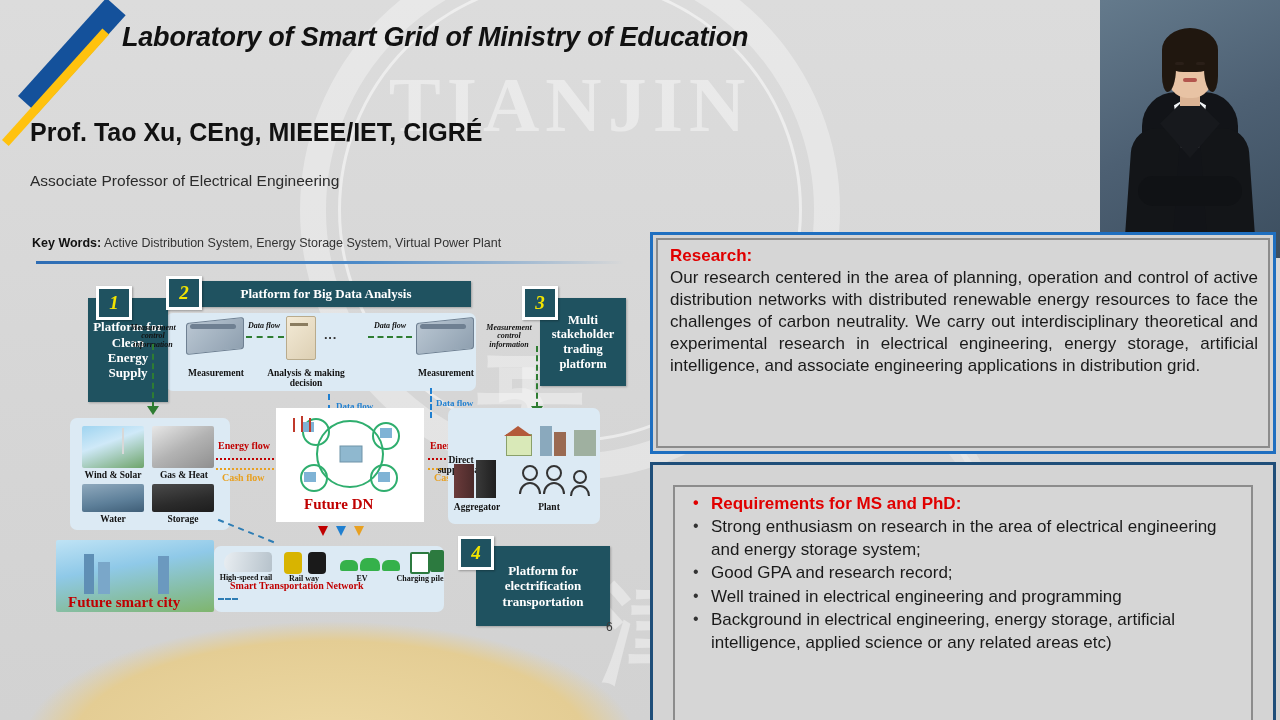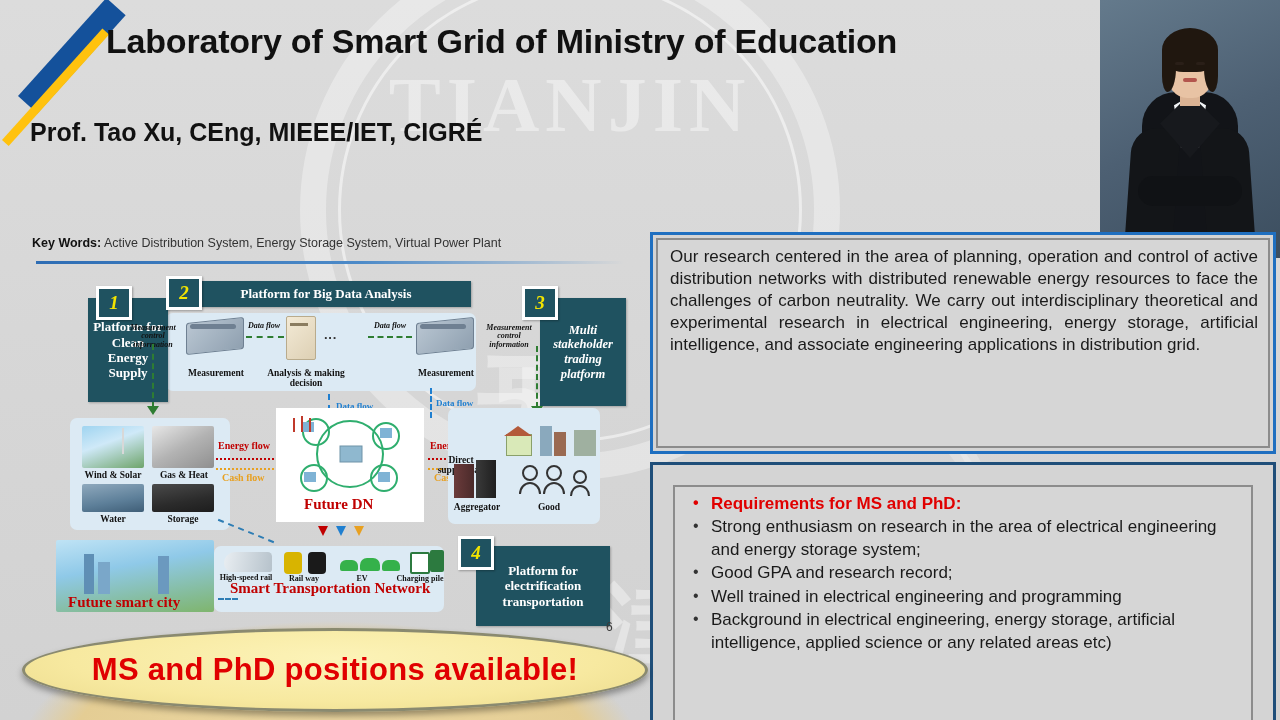--- a/index.html
+++ b/index.html
@@ -27,22 +27,22 @@
     font-weight:bold;}
 
   
   .stripe{position:absolute;transform-origin:0 0;}
   .stripe-blue{left:18px;top:96px;width:132px;height:26px;background:#14519B;
     transform:rotate(-48deg);}
   .stripe-yellow{left:2px;top:140px;width:150px;height:9px;background:#FFC20E;
     transform:rotate(-48deg);}
 
   
-  .title{position:absolute;left:106px;top:22px;font-size:34px;font-weight:bold;color:#111;
-    letter-spacing:-.2px;}
+  .title{position:absolute;left:122px;top:22px;font-size:27px;font-weight:bold;color:#111;
+    letter-spacing:-.2px;font-style:italic;}
   .name{position:absolute;left:30px;top:118px;font-size:25px;font-weight:bold;color:#111;}
   .assoc{position:absolute;left:30px;top:172px;font-size:15.5px;color:#2b2b2b;}
   .contact{position:absolute;left:30px;top:196px;font-size:15.5px;color:#2b2b2b;white-space:nowrap;}
   .contact .lbl{color:#E00000;font-weight:bold;}
   .keywords{position:absolute;left:32px;top:236px;font-size:12.5px;color:#333;white-space:nowrap;}
   .keywords b{color:#111;}
   .hr-blue{position:absolute;left:36px;top:261px;width:588px;height:3px;
     background:linear-gradient(90deg,#2E6DB4 0%,#4C8AC8 55%,rgba(210,210,210,0) 100%);}
 
   
@@ -146,20 +146,21 @@
   <div class="swoosh sw2"></div>
   <div class="cjk" style="left:470px;top:330px;font-size:120px;">天</div>
   <div class="cjk" style="left:600px;top:560px;font-size:110px;">津</div>
   <div class="cjk" style="left:490px;top:350px;font-size:86px;color:rgba(255,255,255,.30);">5</div>
 
   <div class="stripe stripe-blue"></div>
   <div class="stripe stripe-yellow"></div>
 
   <div class="title">Laboratory of Smart Grid of Ministry of Education</div>
   <div class="name">Prof. Tao Xu, CEng, MIEEE/IET, CIGRÉ</div>
+  <div class="assoc">Associate Professor of Electrical Engineering</div>
   <div class="keywords">
     <b>Key Words:</b>
     <span>Active Distribution System, Energy Storage System, Virtual Power Plant</span>
   </div>
   <div class="hr-blue"></div>
 
   <div class="portrait">
     <div class="pbody"></div>
     <div class="pshoulderL"></div>
     <div class="pshoulderR"></div>
@@ -172,20 +173,21 @@
     <div class="phair2"></div>
     <div class="phair3"></div>
     <div class="peyeL"></div>
     <div class="peyeR"></div>
     <div class="pmouth"></div>
     <div class="parms"></div>
   </div>
 
   <div class="panel research">
     <div class="inner">
+      <div class="rhead">Research:</div>
       <div class="rbody">Our research centered in the area of planning, operation and control of active distribution networks with distributed renewable energy resources to face the challenges of carbon neutrality. We carry out interdisciplinary theoretical and experimental research in electrical engineering, energy storage, artificial intelligence, and associate engineering applications in distribution grid.</div>
     </div>
   </div>
 
   <div class="panel req">
     <div class="inner">
       <ul class="bullets">
         <li class="hl">Requirements for MS and PhD:</li>
         <li>Strong enthusiasm on research in the area of electrical engineering and energy storage system;</li>
         <li>Good GPA and research record;</li>
@@ -220,21 +222,21 @@
     <div class="hline" style="left:350px;top:68px;width:44px;"></div>
 
     <div class="numbadge" style="left:78px;top:18px;">1</div>
     <div class="tealbox" style="left:70px;top:30px;width:72px;height:104px;font-size:13px;padding:0 4px;">Platform for Clean Energy Supply</div>
 
     <div class="itallab" style="left:106px;top:56px;width:58px;">Measurement control information</div>
     <div class="vline" style="left:134px;top:76px;height:64px;"></div>
     <div class="vtri" style="left:129px;top:138px;border-left:6px solid transparent;border-right:6px solid transparent;border-top:9px solid #2E7D32;"></div>
 
     <div class="numbadge" style="left:504px;top:18px;">3</div>
-    <div class="tealbox" style="left:522px;top:30px;width:80px;height:88px;font-size:12.5px;padding:10px 3px;font-style:italic;">Multi stakeholder trading platform</div>
+    <div class="tealbox" style="left:522px;top:30px;width:80px;height:88px;font-size:12.5px;padding:0 3px;">Multi stakeholder trading platform</div>
     <div class="itallab" style="left:462px;top:56px;width:58px;">Measurement control information</div>
     <div class="vline" style="left:518px;top:78px;height:62px;"></div>
     <div class="vtri" style="left:513px;top:138px;border-left:6px solid transparent;border-right:6px solid transparent;border-top:9px solid #2E7D32;"></div>
 
     <div class="bluelab" style="left:318px;top:133px;">Data flow</div>
     <div class="arrow-blue" style="left:310px;top:126px;height:28px;"></div>
     <div class="bluelab" style="left:418px;top:130px;">Data flow</div>
     <div class="arrow-blue" style="left:412px;top:120px;height:30px;"></div>
 
     <div class="lightpanel" style="left:52px;top:150px;width:160px;height:112px;"></div>
@@ -287,52 +289,49 @@
     <div style="position:absolute;left:458px;top:192px;width:20px;height:38px;background:linear-gradient(90deg,#3a3a3a,#1f1f1f);"></div>
     <svg style="position:absolute;left:500px;top:196px;" width="76" height="34">
       <circle cx="12" cy="9" r="7" fill="none" stroke="#333" stroke-width="2"></circle>
       <path d="M2 30 a10 11 0 0 1 20 0" fill="none" stroke="#333" stroke-width="2"></path>
       <circle cx="36" cy="9" r="7" fill="none" stroke="#333" stroke-width="2"></circle>
       <path d="M26 30 a10 11 0 0 1 20 0" fill="none" stroke="#333" stroke-width="2"></path>
       <circle cx="62" cy="13" r="6" fill="none" stroke="#333" stroke-width="2"></circle>
       <path d="M53 32 a9 10 0 0 1 18 0" fill="none" stroke="#333" stroke-width="2"></path>
     </svg>
     <div class="dlabel" style="left:430px;top:234px;width:58px;">Aggregator</div>
-    <div class="dlabel" style="left:506px;top:234px;width:50px;">Good</div>
+    <div class="dlabel" style="left:506px;top:234px;width:50px;">Plant</div>
 
     <div class="photo" style="left:38px;top:272px;width:158px;height:72px;background:linear-gradient(170deg,#bfe3f5 0%,#8fc9e8 38%,#7fb56d 100%);"></div>
     <div style="position:absolute;left:66px;top:286px;width:10px;height:40px;background:#5f8fb5;"></div>
     <div style="position:absolute;left:80px;top:294px;width:12px;height:32px;background:#7aa7c9;"></div>
     <div style="position:absolute;left:140px;top:288px;width:11px;height:38px;background:#6b99bf;"></div>
     <div class="redlab" style="left:50px;top:326px;font-size:15px;">Future smart city</div>
 
     <div class="lightpanel" style="left:196px;top:278px;width:230px;height:66px;"></div>
     <div style="position:absolute;left:206px;top:284px;width:48px;height:20px;background:linear-gradient(100deg,#e9eef2,#b6c2cb);border-radius:16px 6px 4px 12px;"></div>
     <div style="position:absolute;left:266px;top:284px;width:18px;height:22px;background:#D8B400;border-radius:4px;"></div>
     <div style="position:absolute;left:290px;top:284px;width:18px;height:22px;background:#1a1a1a;border-radius:4px;"></div>
     <div style="position:absolute;left:322px;top:292px;width:18px;height:11px;background:#35b14a;border-radius:6px 6px 2px 2px;"></div>
     <div style="position:absolute;left:342px;top:290px;width:20px;height:13px;background:#35b14a;border-radius:7px 7px 2px 2px;"></div>
     <div style="position:absolute;left:364px;top:292px;width:18px;height:11px;background:#35b14a;border-radius:6px 6px 2px 2px;"></div>
     <div style="position:absolute;left:392px;top:284px;width:16px;height:18px;background:#fff;border:2px solid #2c7a3f;border-radius:2px;"></div>
     <div style="position:absolute;left:412px;top:282px;width:14px;height:22px;background:#2c7a3f;border-radius:2px;"></div>
     <div class="dlabel sm" style="left:200px;top:306px;width:56px;line-height:1.1;">High-speed rail</div>
     <div class="dlabel sm" style="left:258px;top:306px;width:56px;">Rail way</div>
     <div class="dlabel sm" style="left:326px;top:306px;width:36px;">EV</div>
     <div class="dlabel sm" style="left:372px;top:306px;width:60px;">Charging pile</div>
-    <div class="redlab" style="left:212px;top:312px;font-size:15px;">Smart Transportation Network</div>
+    <div class="redlab" style="left:212px;top:312px;font-size:10px;">Smart Transportation Network</div>
 
     <div class="numbadge" style="left:440px;top:268px;">4</div>
     <div class="tealbox" style="left:458px;top:278px;width:126px;height:80px;font-size:13px;padding:0 4px;">Platform for electrification transportation</div>
 
     <div class="vtri" style="left:300px;top:258px;border-left:5px solid transparent;border-right:5px solid transparent;border-top:10px solid #C00000;"></div>
     <div class="vtri" style="left:318px;top:258px;border-left:5px solid transparent;border-right:5px solid transparent;border-top:10px solid #1F7FD0;"></div>
     <div class="vtri" style="left:336px;top:258px;border-left:5px solid transparent;border-right:5px solid transparent;border-top:10px solid #E8A020;"></div>
     <div style="position:absolute;left:198px;top:262px;width:60px;height:0;border-top:2px dashed #2E7DB4;transform:rotate(22deg);"></div>
     <div style="position:absolute;left:200px;top:330px;width:20px;height:0;border-top:2px dashed #2E7DB4;"></div>
   </div>
 
   <div class="tan"></div>
   <div class="pagenum">6</div>
-  <div class="oval">
-    <span>MS and PhD positions available!</span>
-  </div>
 
 </div>
 
 </body></html>

